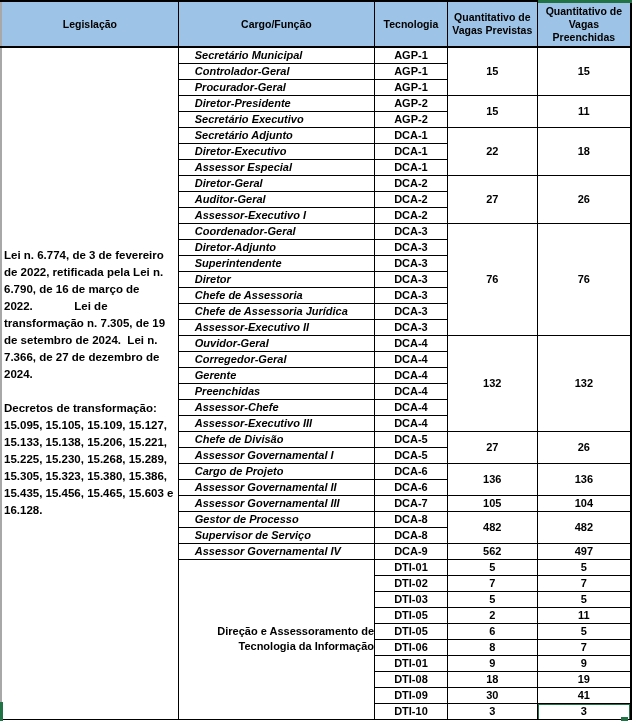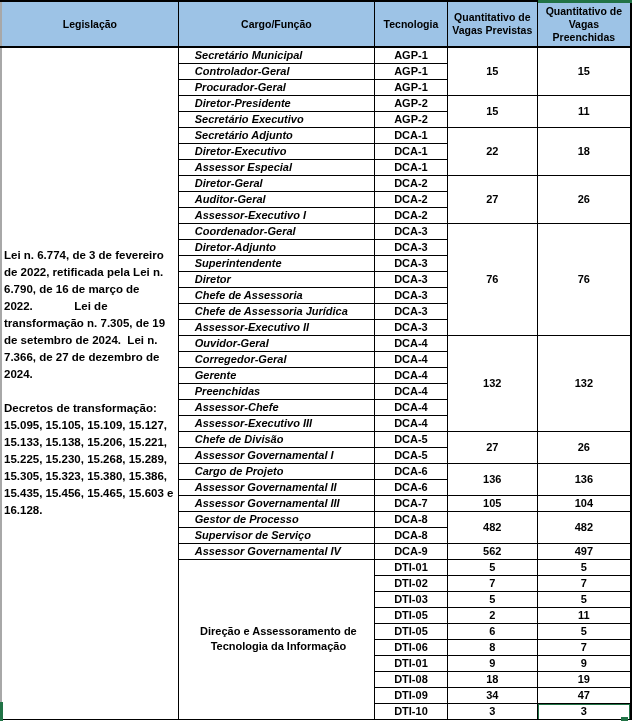--- a/index.html
+++ b/index.html
@@ -41,21 +41,21 @@
   td.cargo { text-align: left; padding-left: 16px; font-style: italic; }
   td.ctr   { text-align: center; }
   td.leg {
     vertical-align: middle;
     font-size: 11.5px;
     line-height: 17px;
     white-space: pre-line;
     padding: 0 2px;
   }
   td.dti {
-    text-align: center;
+    text-align: right;
     vertical-align: middle;
     padding-left: 4px;
     line-height: 15px;
   }
   td.selected { position: relative; }
   td.selected::after {
     content: "";
     position: absolute;
     left: -1px; top: -1px; right: -1px; bottom: -4px;
     border: 2px solid #217346;
@@ -276,22 +276,22 @@
           <td class="ctr">9</td>
           <td class="ctr">9</td>
         </tr>
         <tr>
           <td class="ctr">DTI-08</td>
           <td class="ctr">18</td>
           <td class="ctr">19</td>
         </tr>
         <tr>
           <td class="ctr">DTI-09</td>
-          <td class="ctr">34</td>
-          <td class="ctr">47</td>
+          <td class="ctr">30</td>
+          <td class="ctr">41</td>
         </tr>
         <tr>
           <td class="ctr">DTI-10</td>
           <td class="ctr">3</td>
           <td class="ctr selected">3</td>
         </tr>
       </tbody>
   </table>
   <div class="green-top"></div>
   <div class="green-left"></div>

